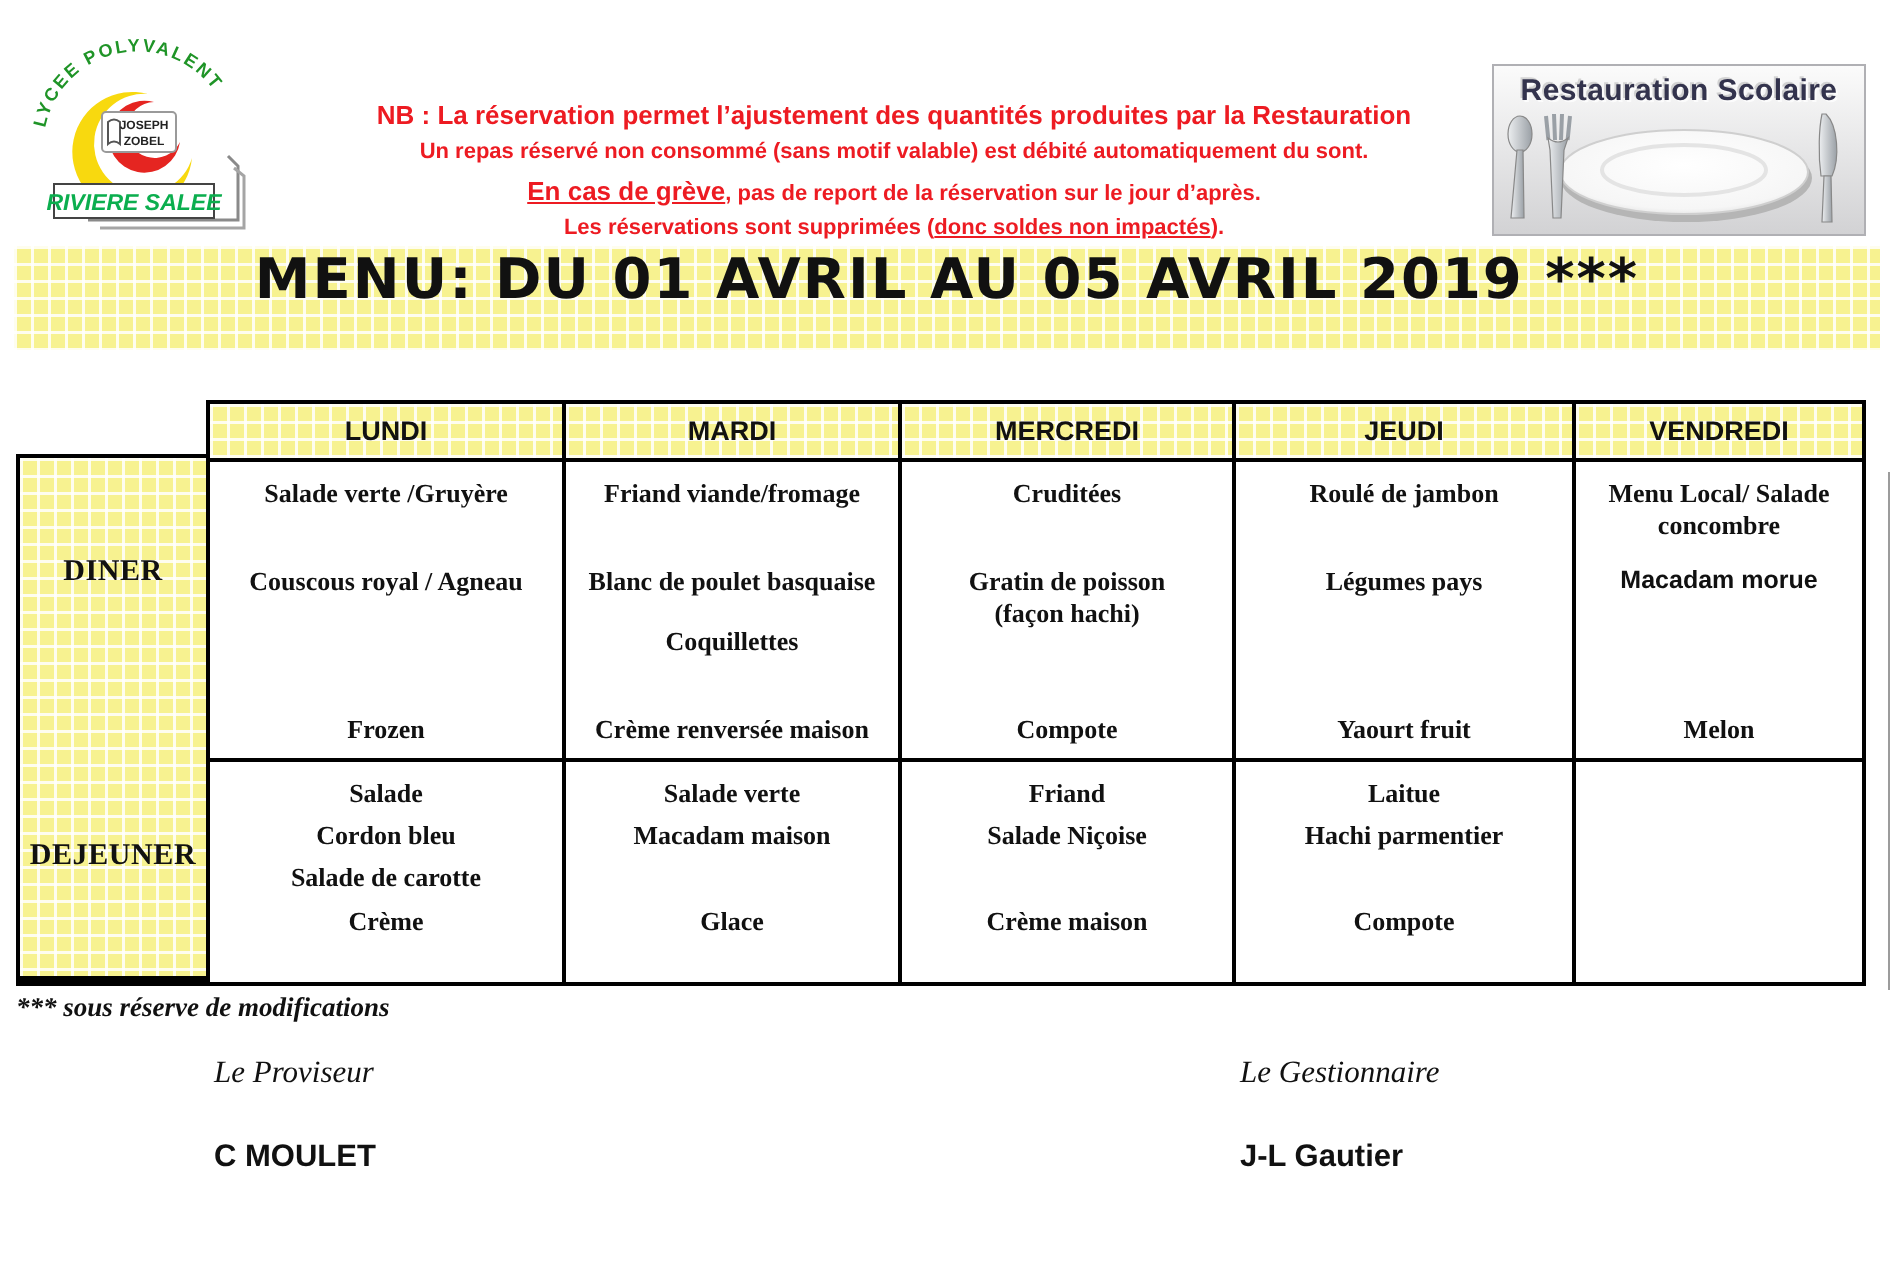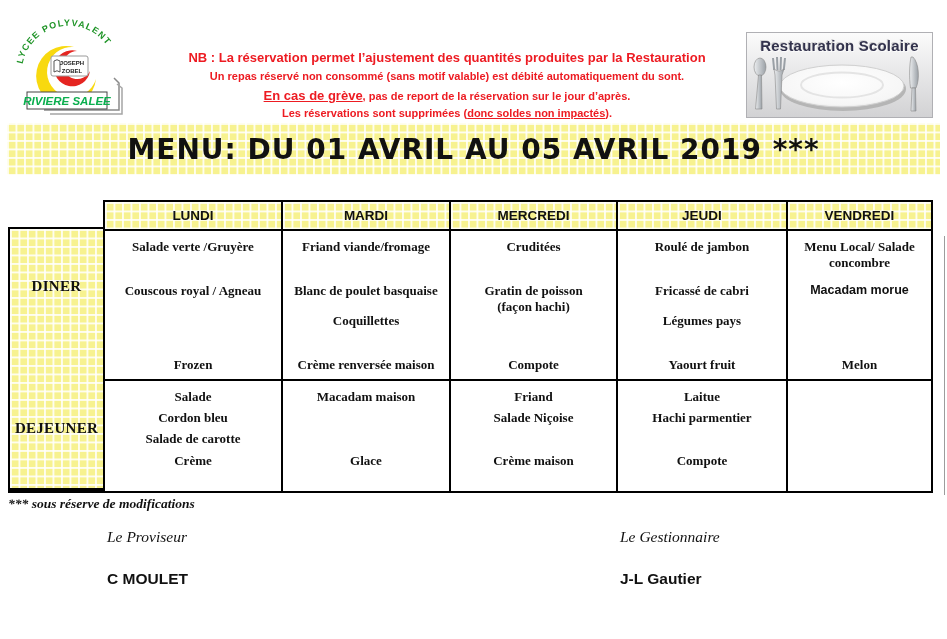--- a/index.html
+++ b/index.html
@@ -32,21 +32,21 @@
   .resto{position:absolute;left:746px;top:32px;width:187px;height:86px;
          background:linear-gradient(#fbfbfb,#d2d2d4);border:1px solid #b0b0b4;
          box-sizing:border-box;overflow:hidden;}
   .resto-title{margin-top:4px;text-align:center;font-size:15px;font-weight:bold;
          color:#33334d;letter-spacing:.2px;
          text-shadow:1px 1px 0 rgba(255,255,255,.7), -1px -1px 0 rgba(0,0,0,.15);}
   .resto svg{display:block;margin-top:1px;}
 
   
   .banner{position:absolute;left:7px;top:123px;width:933px;height:52px;
-          display:flex;align-items:center;justify-content:center;}
+          display:flex;align-items:flex-start;justify-content:center;}
   .banner .t{font-family:"DejaVu Sans",sans-serif;font-weight:bold;font-size:28px;
           letter-spacing:1px;color:#111;}
 
   
   .table-area{position:absolute;left:8px;top:200px;width:925px;height:293px;}
   .label-col{position:absolute;left:0;top:27px;bottom:0;width:95px;box-sizing:border-box;
              border:2.5px solid #000;border-right:none;display:flex;flex-direction:column;}
   .label-cell{display:flex;align-items:center;justify-content:center;
               font-family:"Liberation Serif",serif;font-weight:bold;font-size:15px;
               letter-spacing:.3px;color:#111;box-sizing:border-box;}
@@ -189,38 +189,38 @@
         <div class="dessert">Crème renversée maison</div>
       </div>
       <div class="cell meal-cell">
         <div class="starter">Cruditées</div>
         <div class="main" style="max-width:130px;margin:0 auto;">Gratin de poisson (façon hachi)</div>
         <div class="side"></div>
         <div class="dessert">Compote</div>
       </div>
       <div class="cell meal-cell">
         <div class="starter">Roulé de jambon</div>
-        <div class="main">Fricassé de cabri</div>
         <div class="side">Légumes pays</div>
         <div class="dessert">Yaourt fruit</div>
       </div>
       <div class="cell meal-cell">
         <div class="starter">Menu Local/ Salade concombre</div>
         <div class="main sans">Macadam morue</div>
         <div class="side"></div>
         <div class="dessert">Melon</div>
       </div>
 
       <div class="cell diner-cell">
         <div>Salade</div>
         <div>Cordon bleu</div>
         <div>Salade de carotte</div>
         <div class="dessert">Crème</div>
       </div>
       <div class="cell diner-cell">
+        <div>Salade verte</div>
         <div>Macadam  maison</div>
         <div></div>
         <div class="dessert">Glace</div>
       </div>
       <div class="cell diner-cell">
         <div>Friand</div>
         <div>Salade Niçoise</div>
         <div></div>
         <div class="dessert">Crème maison</div>
       </div>

